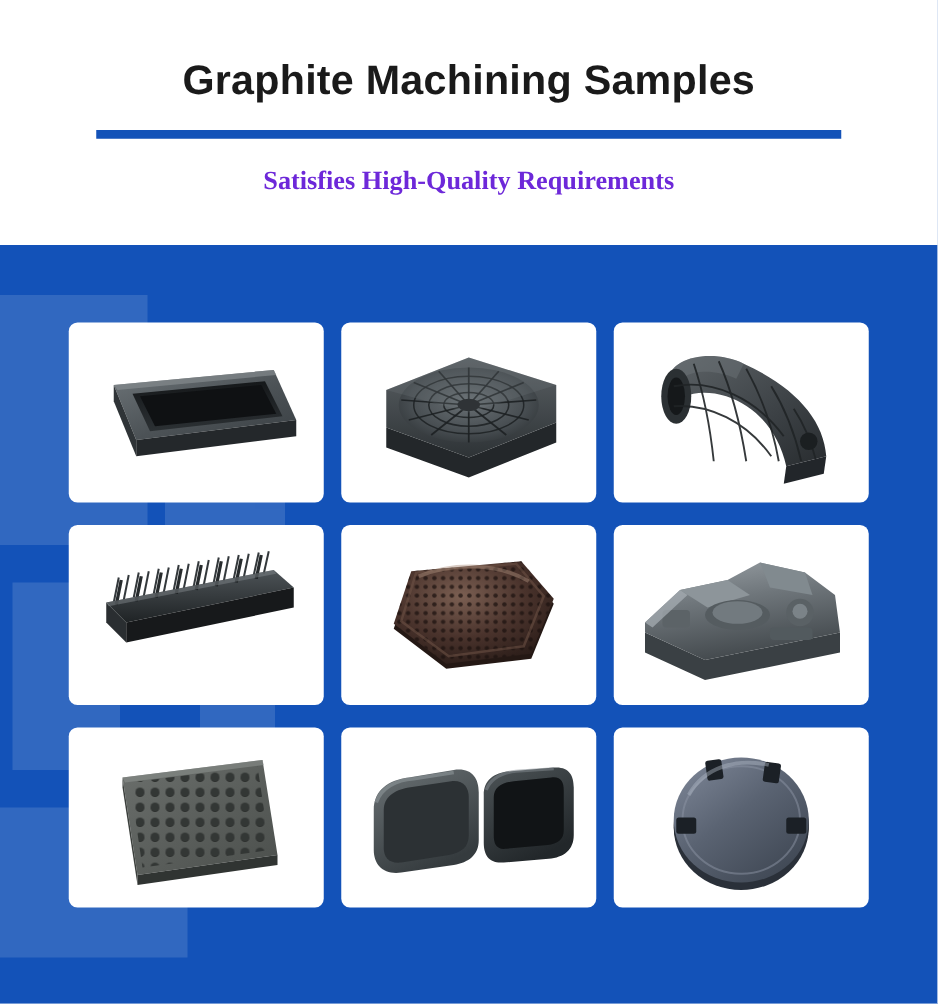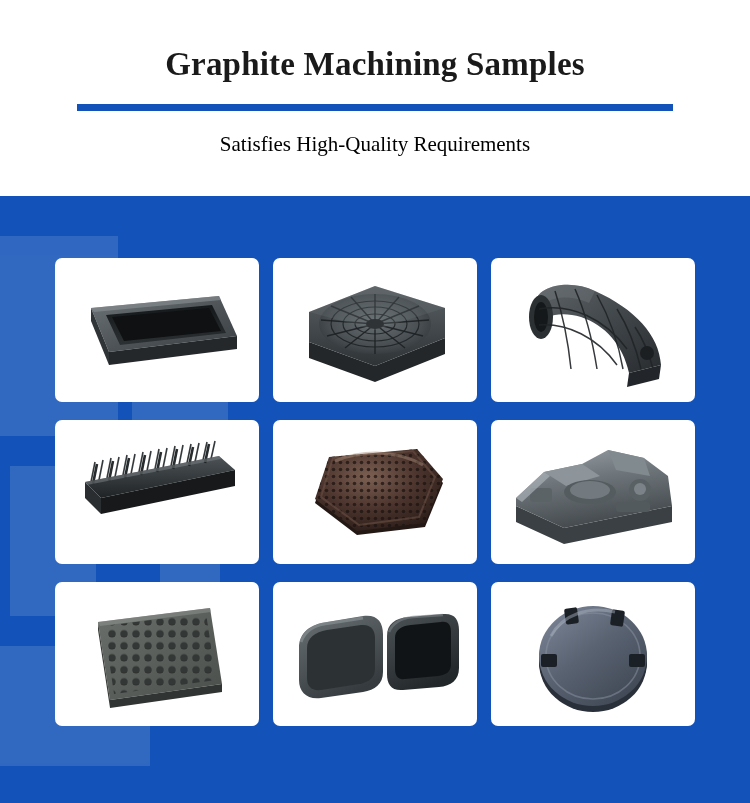--- a/index.html
+++ b/index.html
@@ -26,40 +26,40 @@
     left: 0;
     top: 0;
     width: 750px;
     height: 196px;
     background: #ffffff;
     text-align: center;
   }
   .header-title {
     margin: 0;
     padding-top: 46px;
-    font-family: Liberation Serif, serif;
+    font-family: Liberation Sans, sans-serif;
     font-size: 33px;
     font-weight: bold;
     color: #1a1a1a;
     letter-spacing: 0.2px;
     line-height: 1.1;
   }
   .header-rule {
     width: 596px;
     height: 7px;
     background: #1352b8;
     margin: 22px auto 0 auto;
   }
   .header-subtitle {
     margin: 0;
     padding-top: 22px;
     font-family: "Liberation Serif", serif;
     font-size: 21px;
-    font-weight: normal;
-    color: #000000;
+    font-weight: bold;
+    color: #6d28d9;
     line-height: 1.1;
   }
 
   
   .gallery {
     position: absolute;
     left: 0;
     top: 196px;
     width: 750px;
     height: 607px;

